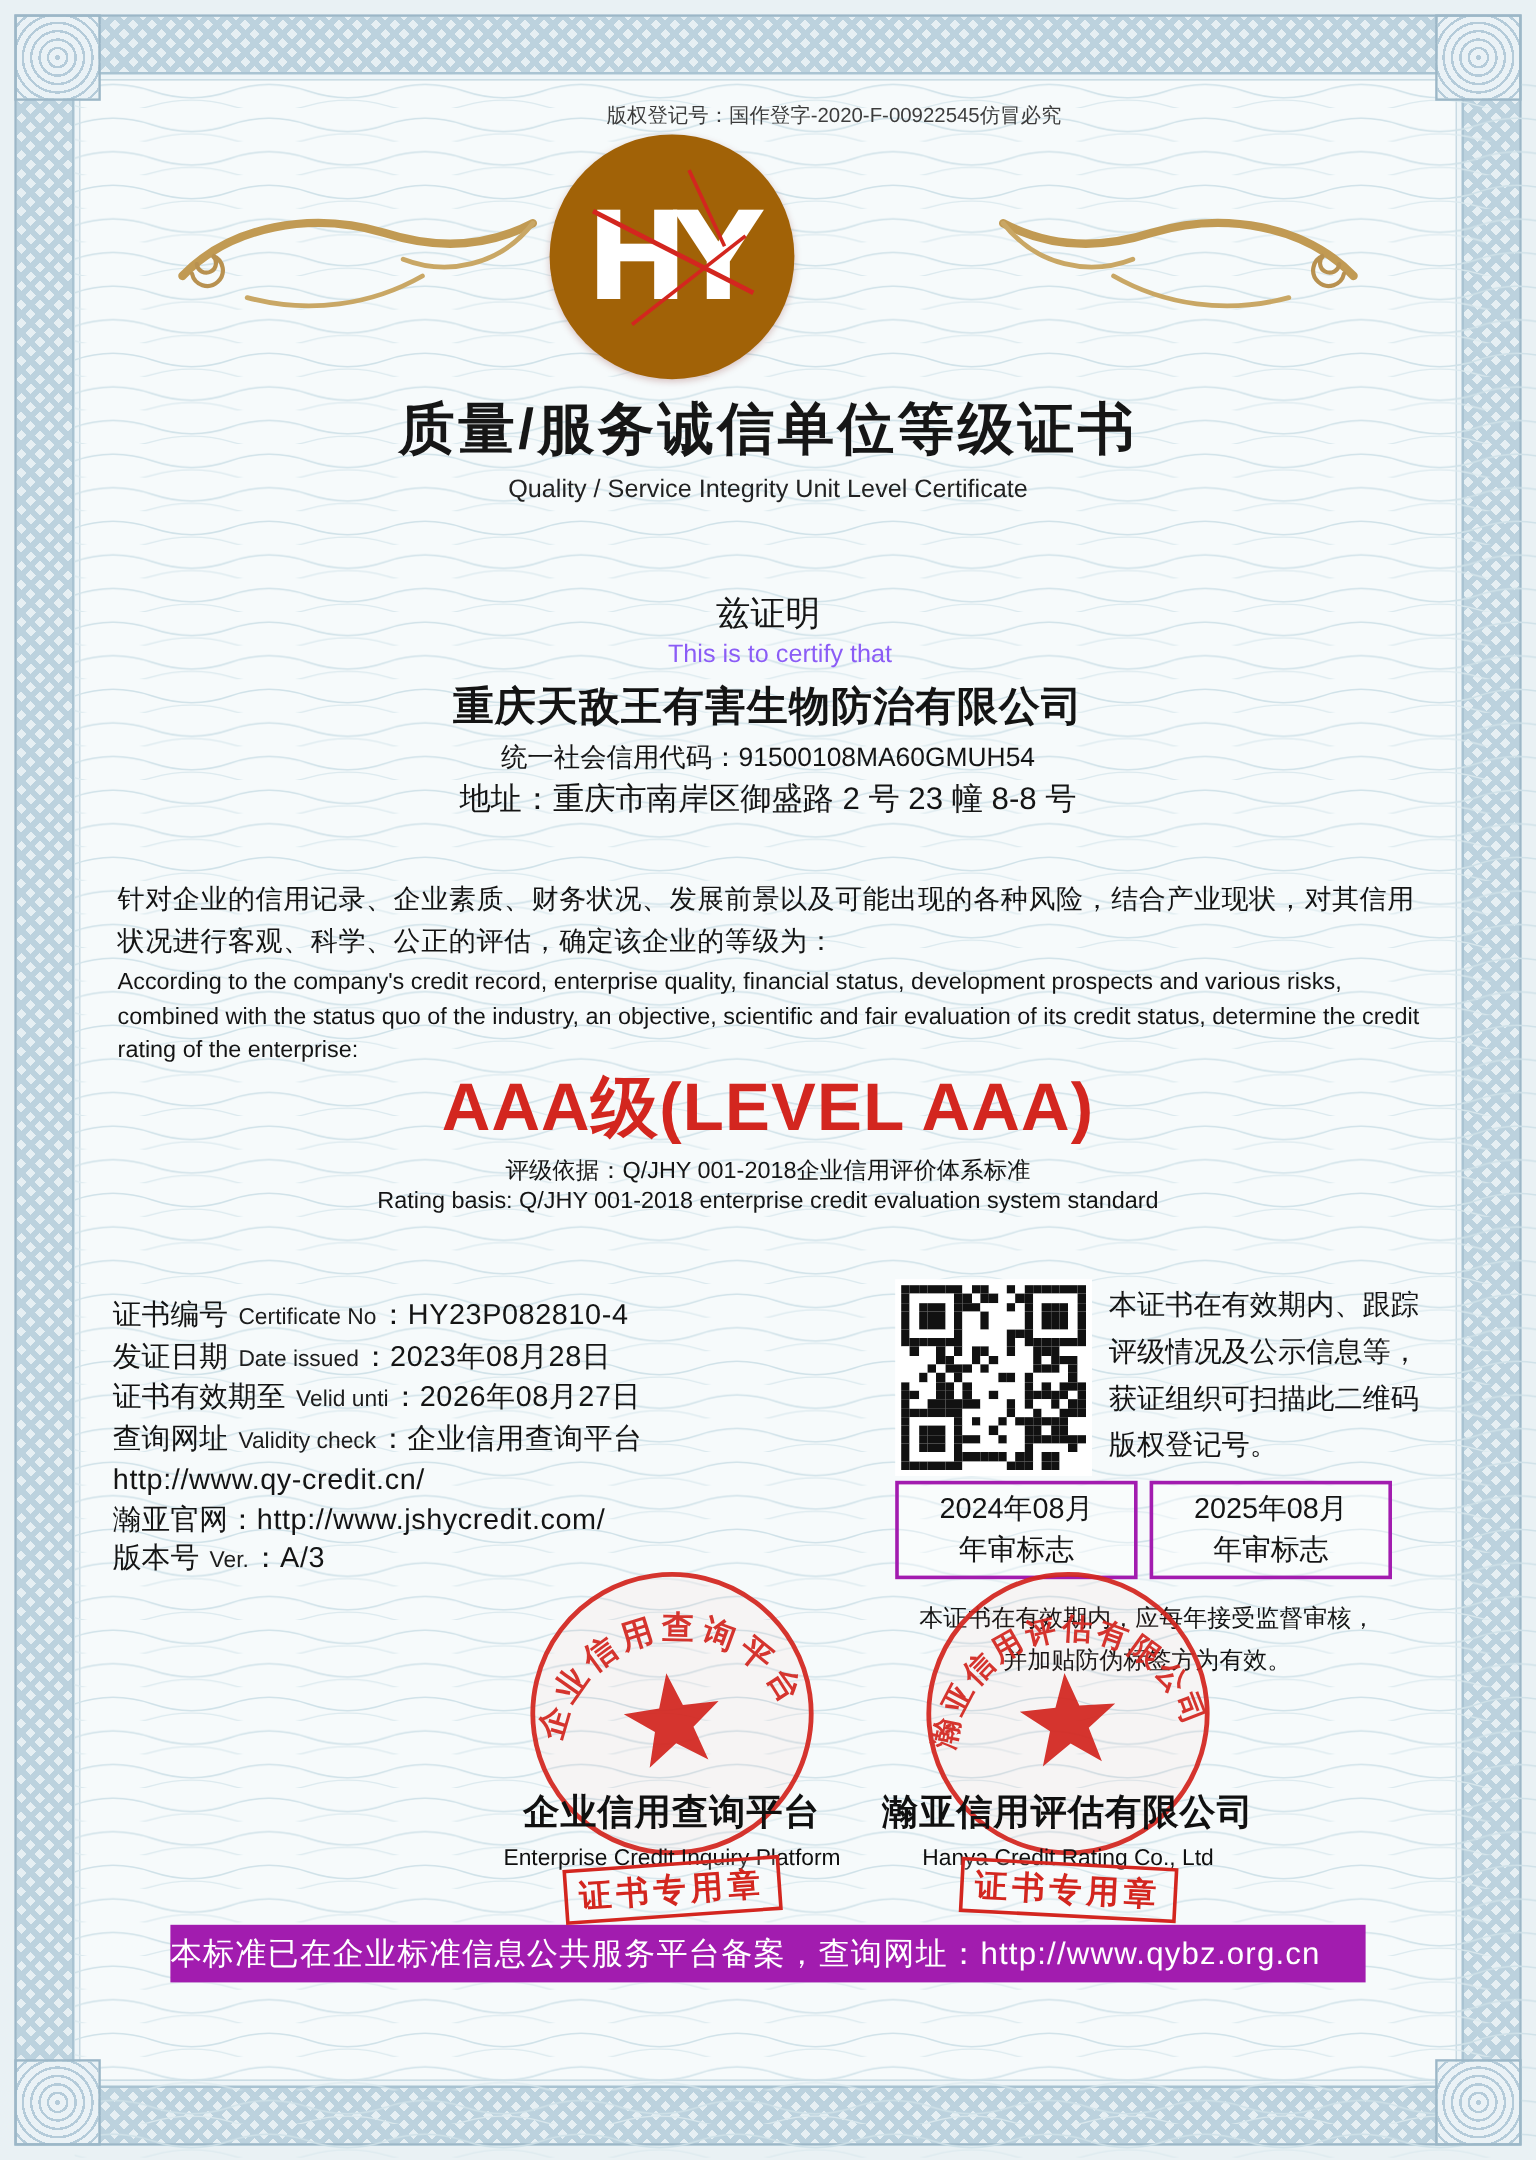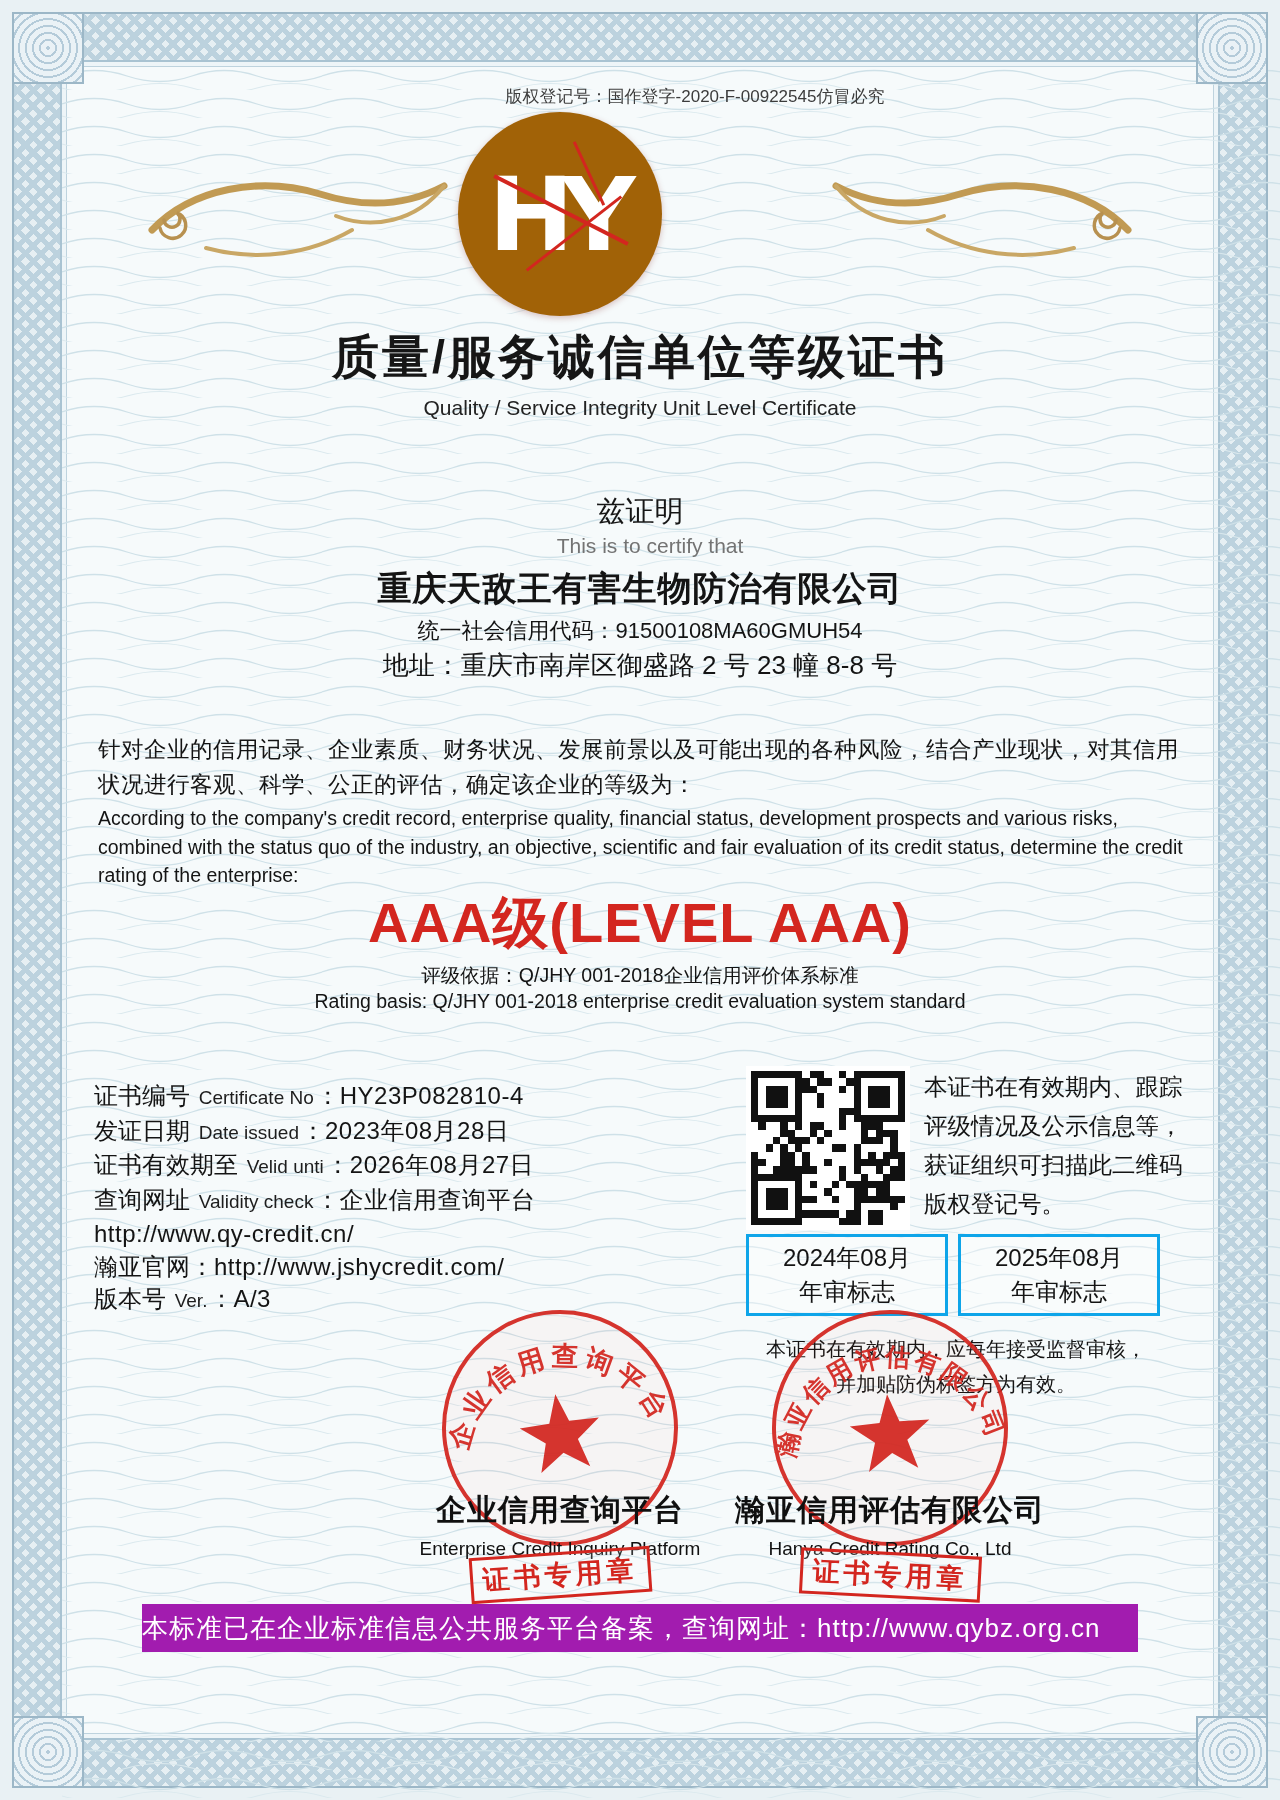--- a/index.html
+++ b/index.html
@@ -52,21 +52,21 @@
   .crack1{width:150px;height:4px;transform:rotate(27deg);top:96px;left:28px;}
   .crack2{width:120px;height:3px;transform:rotate(-38deg);top:120px;left:56px;}
   .crack3{width:70px;height:3px;transform:rotate(65deg);top:60px;left:96px;}
   .flourish{top:168px;width:300px;height:110px;}
   .flourish.left{left:148px;}
   .flourish.right{right:148px;transform:scaleX(-1);}
 
   .title-cn{top:326px;left:0;right:0;text-align:center;font-size:47px;font-weight:bold;letter-spacing:3px;color:#161616;}
   .title-en{top:396px;left:0;right:0;text-align:center;font-size:21px;color:#222;}
   .certify-cn{top:492px;left:0;right:0;text-align:center;font-size:29px;color:#161616;}
-  .certify-en{top:534px;left:0;right:0;text-align:center;font-size:21px;color:#737373;padding-left:20px;}
+  .certify-en{top:534px;left:0;right:0;text-align:center;font-size:21px;color:#8b5cf6;padding-left:20px;}
   .company{top:566px;left:0;right:0;text-align:center;font-size:34px;font-weight:bold;letter-spacing:1px;}
   .code-line{top:616px;left:0;right:0;text-align:center;font-size:22px;}
   .addr-line{top:648px;left:0;right:0;text-align:center;font-size:26px;}
 
   
   .para-cn{top:732px;left:98px;width:1088px;font-size:22.5px;line-height:35px;letter-spacing:.5px;}
   .para-en{top:804px;left:98px;width:1088px;font-size:19.5px;line-height:28.5px;}
   .level{top:886px;left:0;right:0;text-align:center;font-size:56px;font-weight:bold;color:#d3261f;letter-spacing:1px;}
   .basis-cn{top:962px;left:0;right:0;text-align:center;font-size:19.5px;}
   .basis-en{top:990px;left:0;right:0;text-align:center;font-size:19.5px;}
@@ -80,21 +80,21 @@
   
   .qr{
     top:1066px;left:746px;width:164px;height:164px;background:#ffffff;
     padding:5px;box-sizing:border-box;display:grid;
     grid-template-columns:repeat(21,1fr);grid-template-rows:repeat(21,1fr);
   }
   .qm{background:#ffffff;} .qm.d{background:#111111;}
   .qr-note{top:1068px;left:924px;width:266px;font-size:23.5px;line-height:39px;}
   .boxes{top:1234px;left:746px;display:flex;gap:10px;}
   .review-box{
-    width:202px;height:82px;border:3px solid #0ea5e9;box-sizing:border-box;
+    width:202px;height:82px;border:3px solid #a21caf;box-sizing:border-box;
     display:flex;flex-direction:column;align-items:center;justify-content:center;
     font-size:24px;line-height:34px;background:rgba(255,255,255,.35);
   }
   .validity-note{top:1332px;left:700px;width:512px;text-align:center;font-size:20px;line-height:35px;}
 
   
   .stamp{width:244px;height:244px;opacity:.93;z-index:3;}
   .stamp.left{top:1306px;left:438px;transform:rotate(-8deg);}
   .stamp.right{top:1306px;left:768px;transform:rotate(-5deg);}
   .org{z-index:4;text-align:center;}

